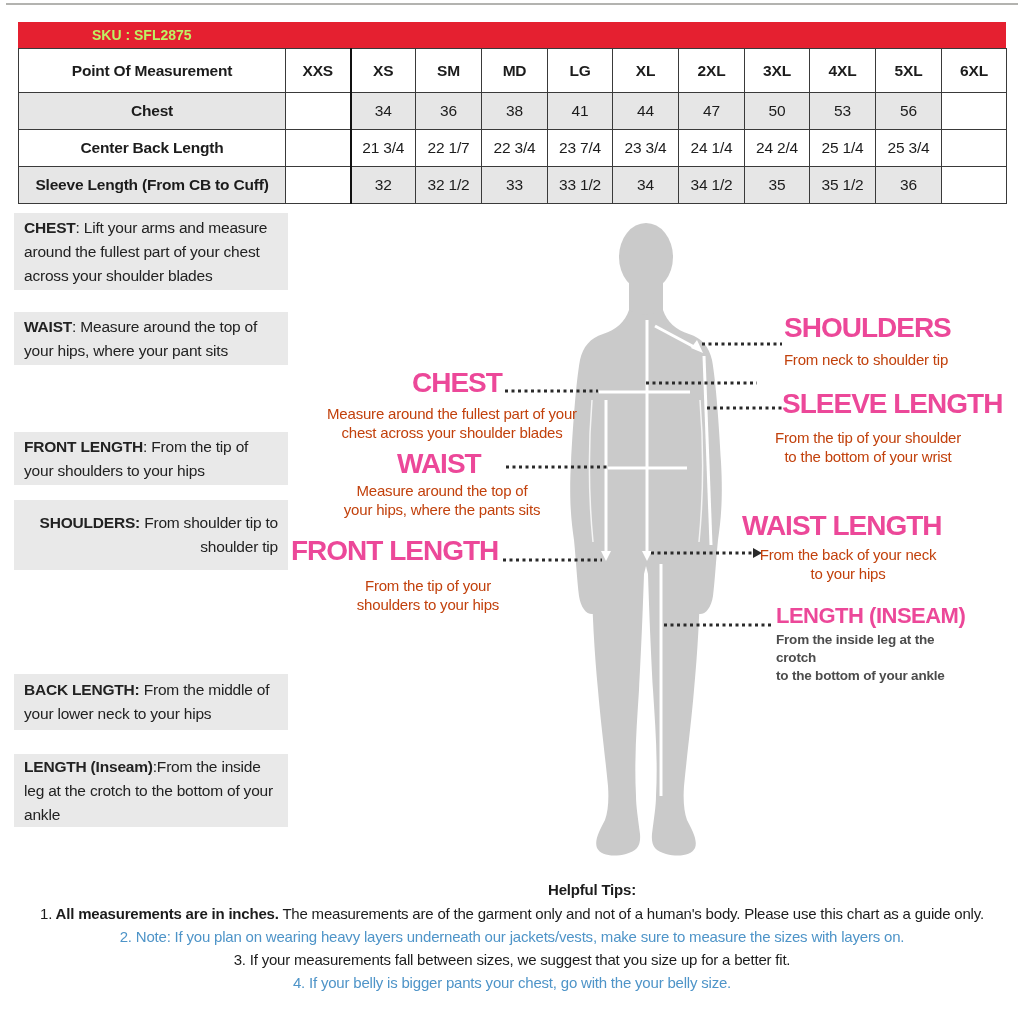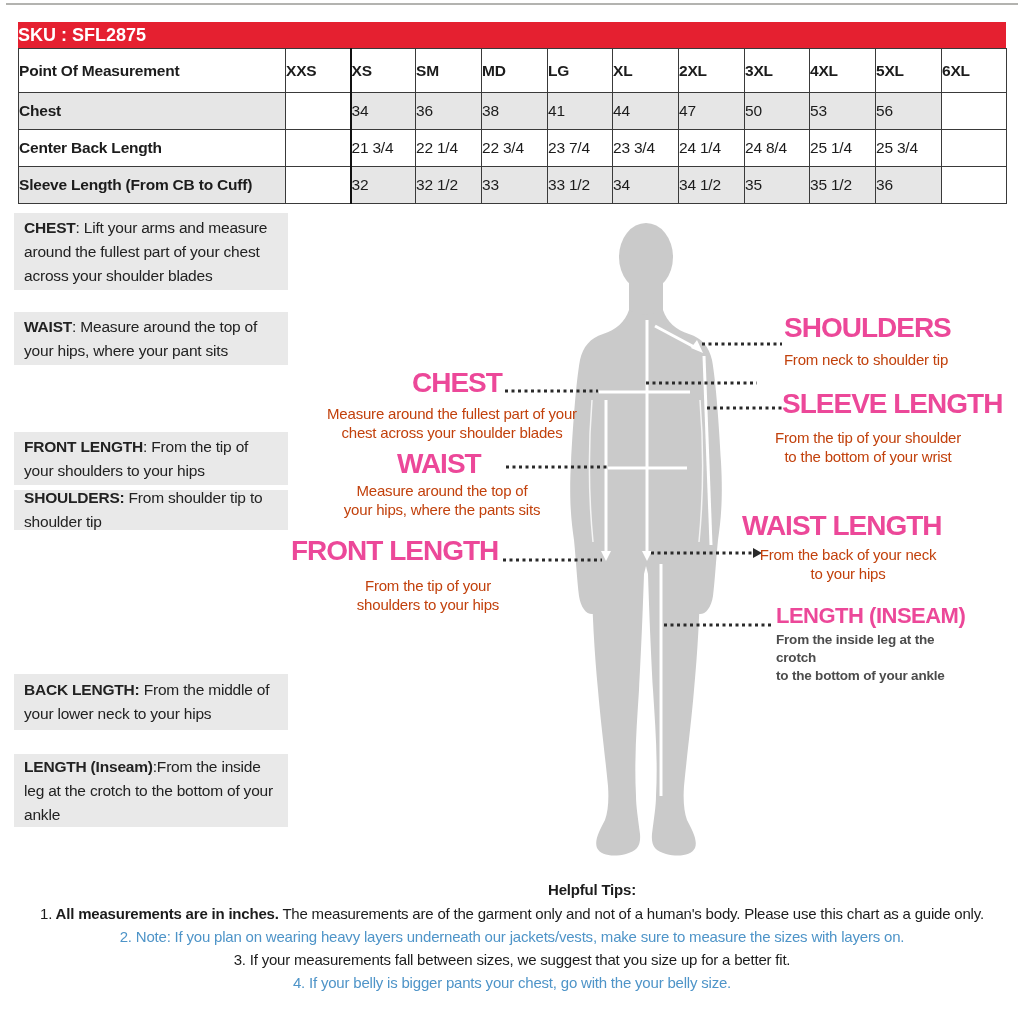--- a/index.html
+++ b/index.html
@@ -4,38 +4,38 @@
 <style>
   :root{
     --accent:#e52030; --blue:#4e94c8; --shade:#e6e6e6; --defbg:#e9e9e9; --sil:#cacaca;
   }
   html,body{margin:0;padding:0;background:#fff;}
   .page{position:relative;width:1024px;height:1024px;background:#fff;overflow:hidden;
         font-family:"Liberation Sans","DejaVu Sans",sans-serif;color:#1c1c1c;letter-spacing:-0.2px;}
   .topline{position:absolute;left:6px;top:3px;width:1012px;height:2px;background:#b3b3b0;}
   .sku-bar{position:absolute;left:18px;top:22px;width:988px;height:26px;background:var(--accent);
            display:flex;align-items:center;}
-  .sku-bar span{color:#ffffff;font-weight:bold;font-size:18px;letter-spacing:0;}
+  .sku-bar span{color:#bef264;font-weight:bold;font-size:14px;padding-left:74px;letter-spacing:0;}
   
   .size-table{position:absolute;left:18px;top:48px;width:988px;border-collapse:collapse;table-layout:fixed;}
-  .size-table th,.size-table td{border:1px solid #3a3a3a;text-align:left;vertical-align:middle;
+  .size-table th,.size-table td{border:1px solid #3a3a3a;text-align:center;vertical-align:middle;
         font-size:15.5px;padding:0;overflow:hidden;white-space:nowrap;}
   .size-table th{height:43px;font-weight:bold;background:#fff;}
   .size-table td{height:36px;font-weight:normal;}
   .size-table td.rowlabel{font-weight:bold;}
   .size-table tr.striped td{background:var(--shade);}
   .size-table tr.striped td:nth-child(2),.size-table tr.striped td:nth-child(12){background:#fff;}
   .size-table th:nth-child(2),.size-table td:nth-child(2){border-left-color:#b8b8b8;border-right-width:2px;border-right-color:#111;}
   
   .def{position:absolute;left:14px;width:274px;background:var(--defbg);box-sizing:border-box;
        padding:4px 10px;font-size:15.5px;line-height:24px;color:#222;
        display:flex;flex-direction:column;justify-content:center;}
   .def b{font-weight:bold;}
   .d1{top:213px;height:77px;} .d2{top:312px;height:53px;} .d3{top:432px;height:53px;}
-  .d4{top:490px;height:40px;} .d5{top:584px;height:72px;} .d6{top:674px;height:56px;}
+  .d4{top:500px;height:70px;text-align:right;} .d5{top:584px;height:72px;} .d6{top:674px;height:56px;}
   .d7{top:754px;height:73px;}
   
   .fig-svg{position:absolute;left:0;top:0;width:1024px;height:1024px;z-index:1;pointer-events:none;}
   .sil{fill:var(--sil);}
   .mline{stroke:#fff;stroke-width:3;fill:none;}
   .gapline{stroke:#fff;stroke-width:1.5;fill:none;opacity:.8;}
   .leader{stroke:#2a2a2a;stroke-width:3;fill:none;stroke-dasharray:3 3.5;}
   .dlabel{position:absolute;z-index:2;font-weight:bold;font-size:28px;color:#ec4899;
           letter-spacing:-1px;white-space:nowrap;}
   .ddesc{position:absolute;z-index:2;font-size:15px;line-height:19px;color:#c2410c;
@@ -102,26 +102,26 @@
         <td>47</td>
         <td>50</td>
         <td>53</td>
         <td>56</td>
         <td></td>
       </tr>
       <tr>
         <td class="rowlabel">Center Back Length</td>
         <td></td>
         <td>21 3/4</td>
-        <td>22 1/4</td>
+        <td>22 1/7</td>
         <td>22 3/4</td>
         <td>23 7/4</td>
         <td>23 3/4</td>
         <td>24 1/4</td>
-        <td>24 8/4</td>
+        <td>24 2/4</td>
         <td>25 1/4</td>
         <td>25 3/4</td>
         <td></td>
       </tr>
       <tr class="striped">
         <td class="rowlabel">Sleeve Length (From CB to Cuff)</td>
         <td></td>
         <td>32</td>
         <td>32 1/2</td>
         <td>33</td>

